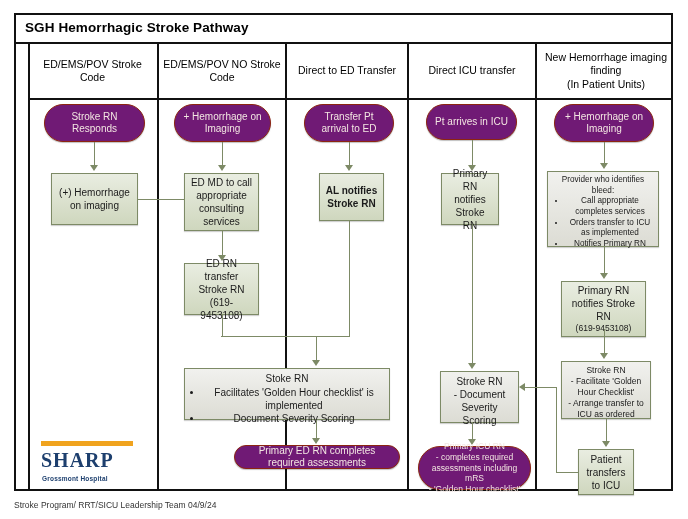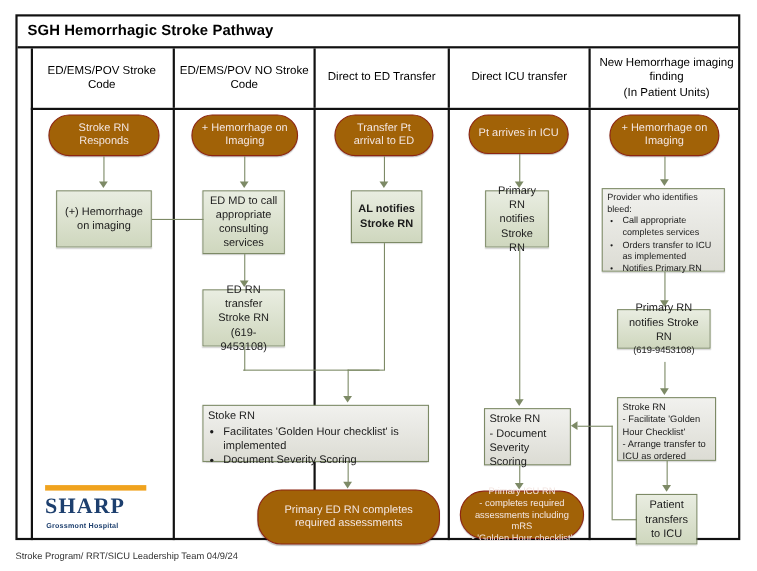--- a/index.html
+++ b/index.html
@@ -38,37 +38,37 @@
     display:flex;align-items:center;justify-content:center;text-align:center;
     font-size:10.5px;line-height:1.25;color:#000;padding:0 4px;
   }
   .hdr-cell + .hdr-cell{border-left:2px solid #111;}
   
   .vsep{position:absolute;top:85px;height:391px;width:0;border-left:2px solid #111;}
 
   
   .node{position:absolute;box-sizing:border-box;}
   .term{
-    background:#a16207;
+    background:#701a75;
     border:1px solid #8d2511;
     border-radius:22px;
     color:#f3e6e2;
     display:flex;align-items:center;justify-content:center;text-align:center;
     font-size:10px;line-height:1.25;padding:2px 6px;
     box-shadow:0 1px 1px rgba(0,0,0,.25);
   }
   .proc{
     background:linear-gradient(180deg,#e9ede1 0%,#cfd7be 100%);
     border:1px solid #7d8a66;
     color:#1b1b1b;
     font-size:10px;line-height:1.3;
     box-shadow:0 1px 1px rgba(0,0,0,.18);
   }
   .proc.ctr{display:flex;align-items:center;justify-content:center;text-align:center;padding:2px 5px;}
-  .proc.lft{padding:3px 4px 3px 4px;text-align:left;}
+  .proc.lft{padding:3px 4px 3px 4px;text-align:center;}
   .proc.lft .hd{margin:0 0 1px 0;}
   .proc.lft ul{margin:0;padding-left:14px;list-style:disc;}
   .proc.lft ul li{margin:0 0 0 0;}
   .proc.lft .ln{margin:0;}
   .proc.gray{
     background:linear-gradient(180deg,#f1f1ee 0%,#dcdcd4 100%);
   }
 
   
   .conn{position:absolute;background:#7d8a66;}
@@ -201,21 +201,21 @@
     <div class="node proc gray lft" style="left:168px;top:353px;width:206px;height:52px;">
       <div class="hd">Stoke RN</div>
       <ul>
         <li>Facilitates 'Golden Hour checklist' is implemented</li>
         <li>Document Severity Scoring</li>
       </ul>
     </div>
     <div class="conn vline" style="left:299.5px;top:405px;height:20px;"></div>
     <div class="arrow-d" style="left:296px;top:423px;"></div>
 
-    <div class="node term" style="left:218px;top:430px;width:166px;height:50px;flex-direction:column;">
+    <div class="node term" style="left:218px;top:430px;width:166px;height:24px;flex-direction:column;">
       <span>Primary ED RN completes</span>
       <span>required assessments</span>
     </div>
 
     <div class="node term" style="left:410px;top:89px;width:91px;height:36px;">
       <span>Pt arrives in ICU</span>
     </div>
     <div class="conn vline" style="left:455.5px;top:125px;height:27px;"></div>
     <div class="arrow-d" style="left:452px;top:150px;"></div>
 
@@ -251,21 +251,21 @@
       <div class="ln">bleed:</div>
       <ul>
         <li>Call appropriate completes services</li>
         <li>Orders transfer to ICU as implemented</li>
         <li>Notifies Primary RN</li>
       </ul>
     </div>
     <div class="conn vline" style="left:587.5px;top:232px;height:28px;"></div>
     <div class="arrow-d" style="left:584px;top:258px;"></div>
 
-    <div class="node proc ctr" style="left:545px;top:266px;width:85px;height:36px;flex-direction:column;">
+    <div class="node proc ctr" style="left:545px;top:266px;width:85px;height:56px;flex-direction:column;">
       <span>Primary RN</span>
       <span>notifies Stroke RN</span>
       <span style="font-size:8.5px;">(619-9453108)</span>
     </div>
     <div class="conn vline" style="left:587.5px;top:314px;height:26px;"></div>
     <div class="arrow-d" style="left:584px;top:338px;"></div>
 
     <div class="node proc gray lft" style="left:545px;top:346px;width:90px;height:58px;font-size:8.5px;">
       <div class="ln">Stroke RN</div>
       <div class="ln">- Facilitate 'Golden</div>

